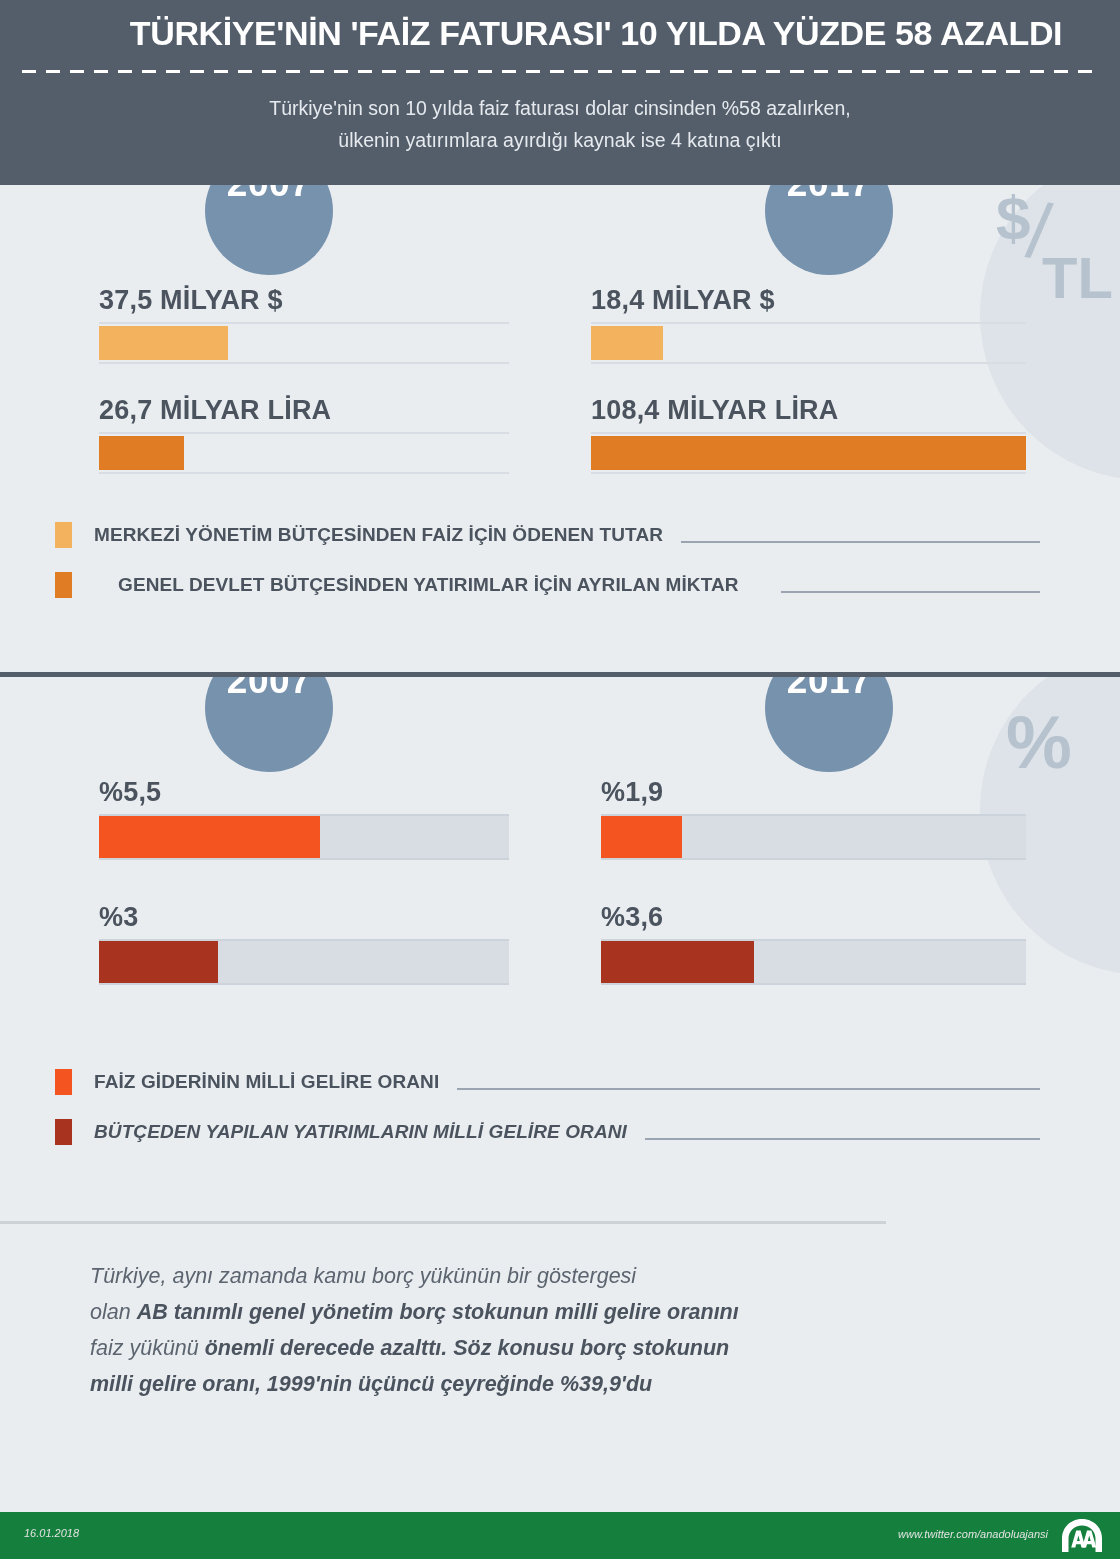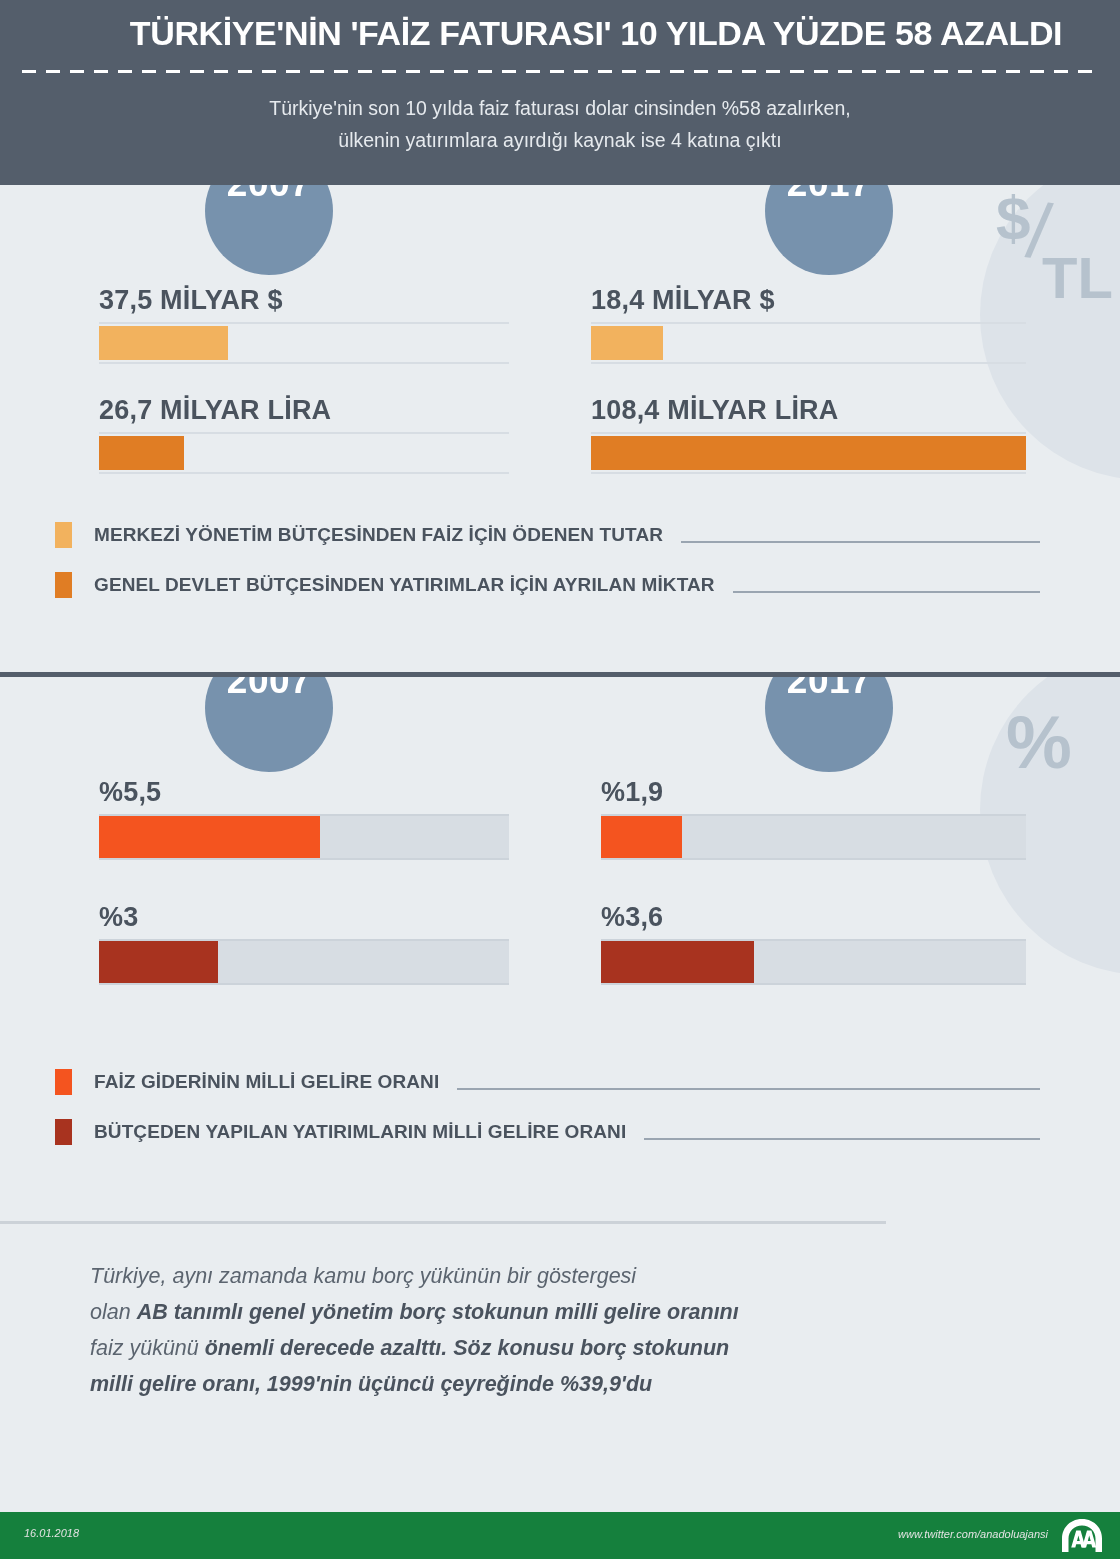--- a/index.html
+++ b/index.html
@@ -185,21 +185,21 @@
         <div class="bar-fill" style="width:435px;background:#e07d24;"></div>
       </div>
     </div>
 
     <div class="legend" style="top:330px;width:985px;">
       <div class="legend-row">
         <span class="legend-swatch" style="background:#f2b25e;"></span>
         <span class="legend-label">MERKEZİ YÖNETİM BÜTÇESİNDEN FAİZ İÇİN ÖDENEN TUTAR</span>
         <span class="legend-rule"></span>
       </div>
-      <div class="legend-row" style="margin-top:10px;">
+      <div class="legend-row" style="margin-top:10px;gap:24px;">
         <span class="legend-swatch" style="background:#e07d24;"></span>
         <span class="legend-label">GENEL DEVLET BÜTÇESİNDEN YATIRIMLAR İÇİN AYRILAN MİKTAR</span>
         <span class="legend-rule"></span>
       </div>
     </div>
   </div>
 
   <div class="divider-bar"></div>
 
   <div class="section sec2">
@@ -242,21 +242,21 @@
         <div class="pct-fill" style="width:36%;background:#a8331f;"></div>
       </div>
     </div>
 
     <div class="legend" style="top:385px;width:985px;">
       <div class="legend-row">
         <span class="legend-swatch" style="background:#f4541f;"></span>
         <span class="legend-label">FAİZ GİDERİNİN MİLLİ GELİRE ORANI</span>
         <span class="legend-rule"></span>
       </div>
-      <div class="legend-row" style="margin-top:10px;">
+      <div class="legend-row" style="margin-top:10px;font-style:italic;">
         <span class="legend-swatch" style="background:#a8331f;"></span>
         <span class="legend-label">BÜTÇEDEN YAPILAN YATIRIMLARIN  MİLLİ GELİRE ORANI</span>
         <span class="legend-rule"></span>
       </div>
     </div>
   </div>
 
   <div class="note-rule"></div>
   <div class="note">
     <div><span>Türkiye, aynı zamanda kamu borç yükünün bir göstergesi</span></div>

